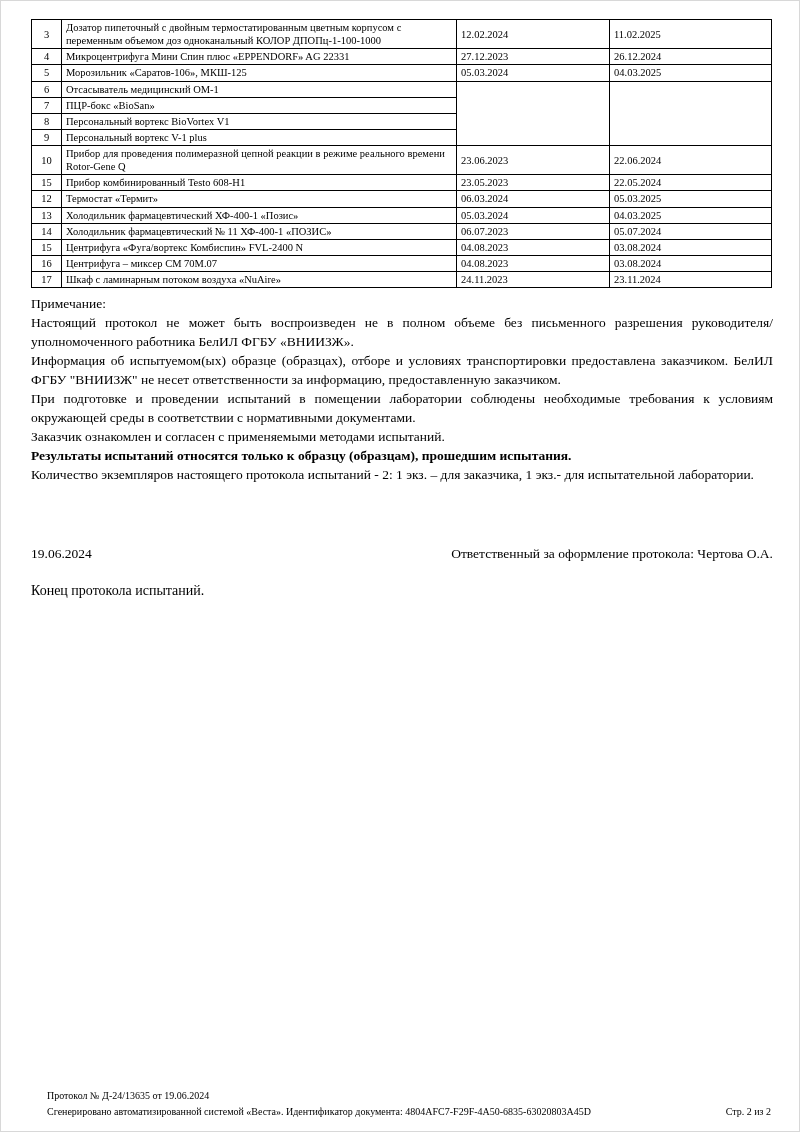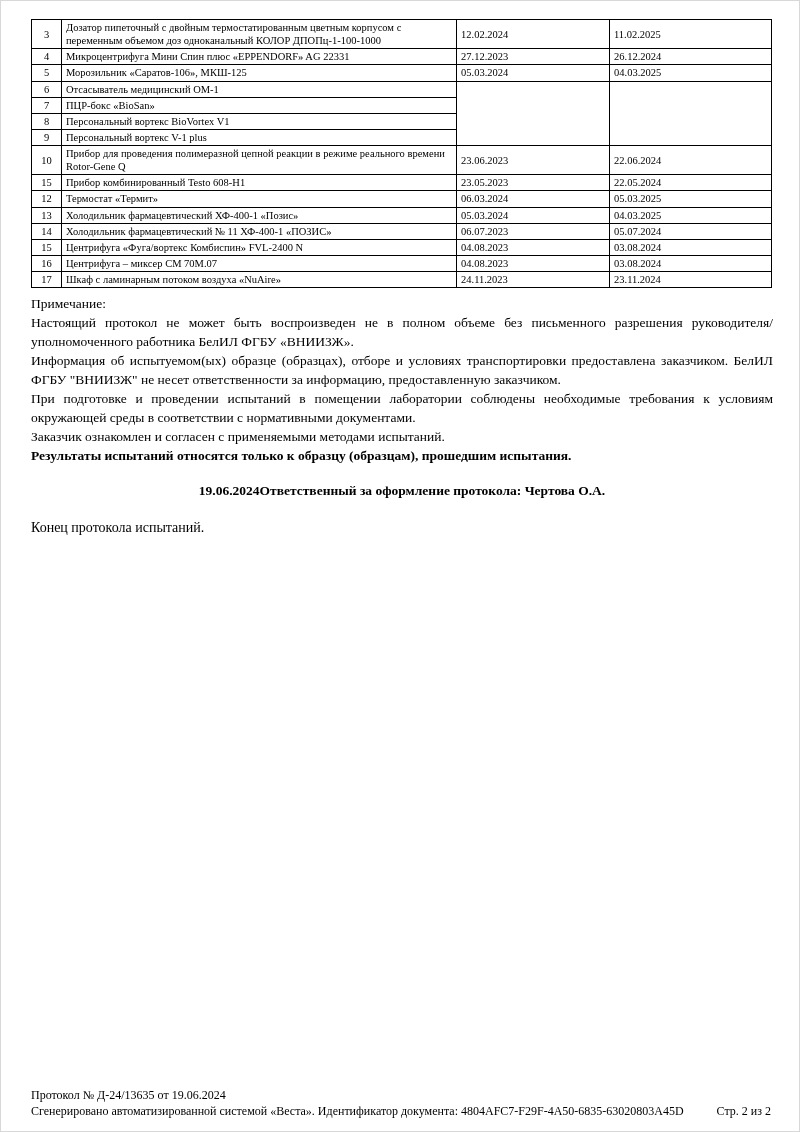--- a/index.html
+++ b/index.html
@@ -41,37 +41,36 @@
   .note-p {
     margin: 0;
     font-size: 13.5px;
     line-height: 19px;
     text-align: justify;
   }
   .note-p.bold { font-weight: bold; }
 
   
   .signoff {
-    margin-top: 16px;
+    margin-top: 60px;
     width: 742px;
     display: flex;
-    justify-content: center;
+    justify-content: space-between;
     font-size: 13.5px;
     line-height: 19px;
-    font-weight: bold;
   }
   .end-line { font-size: 14px; line-height: 20px; margin-top: 18px; }
 
   
   .footer {
     position: absolute;
-    left: 30px;
+    left: 46px;
     right: 28px;
     bottom: 12px;
-    font-size: 12px;
+    font-size: 10px;
     line-height: 15px;
   }
   .footer-line2 {
     display: flex;
     justify-content: space-between;
     margin-top: 1px;
   }
 </style>
 </head>
 <body>
@@ -174,20 +173,21 @@
         </tbody>
     </table>
 
     <div class="notes">
       <div class="notes-heading">Примечание:</div>
       <p class="note-p">Настоящий протокол не может быть воспроизведен не в полном объеме без письменного разрешения руководителя/уполномоченного работника БелИЛ ФГБУ «ВНИИЗЖ».</p>
       <p class="note-p">Информация об испытуемом(ых) образце (образцах), отборе и условиях транспортировки предоставлена заказчиком. БелИЛ ФГБУ "ВНИИЗЖ" не несет ответственности за информацию, предоставленную заказчиком.</p>
       <p class="note-p">При подготовке и проведении испытаний в помещении лаборатории соблюдены необходимые требования к условиям окружающей среды в соответствии с нормативными документами.</p>
       <p class="note-p">Заказчик ознакомлен и согласен с применяемыми методами испытаний.</p>
       <p class="note-p bold">Результаты испытаний относятся только к образцу (образцам), прошедшим испытания.</p>
+      <p class="note-p">Количество экземпляров настоящего протокола испытаний - 2: 1 экз. – для заказчика, 1 экз.- для испытательной лаборатории.</p>
     </div>
 
     <div class="signoff">
       <span>19.06.2024</span>
       <span>Ответственный за оформление протокола: Чертова О.А.</span>
     </div>
     <div class="end-line">Конец протокола испытаний.</div>
   </div>
 
   <div class="footer">

